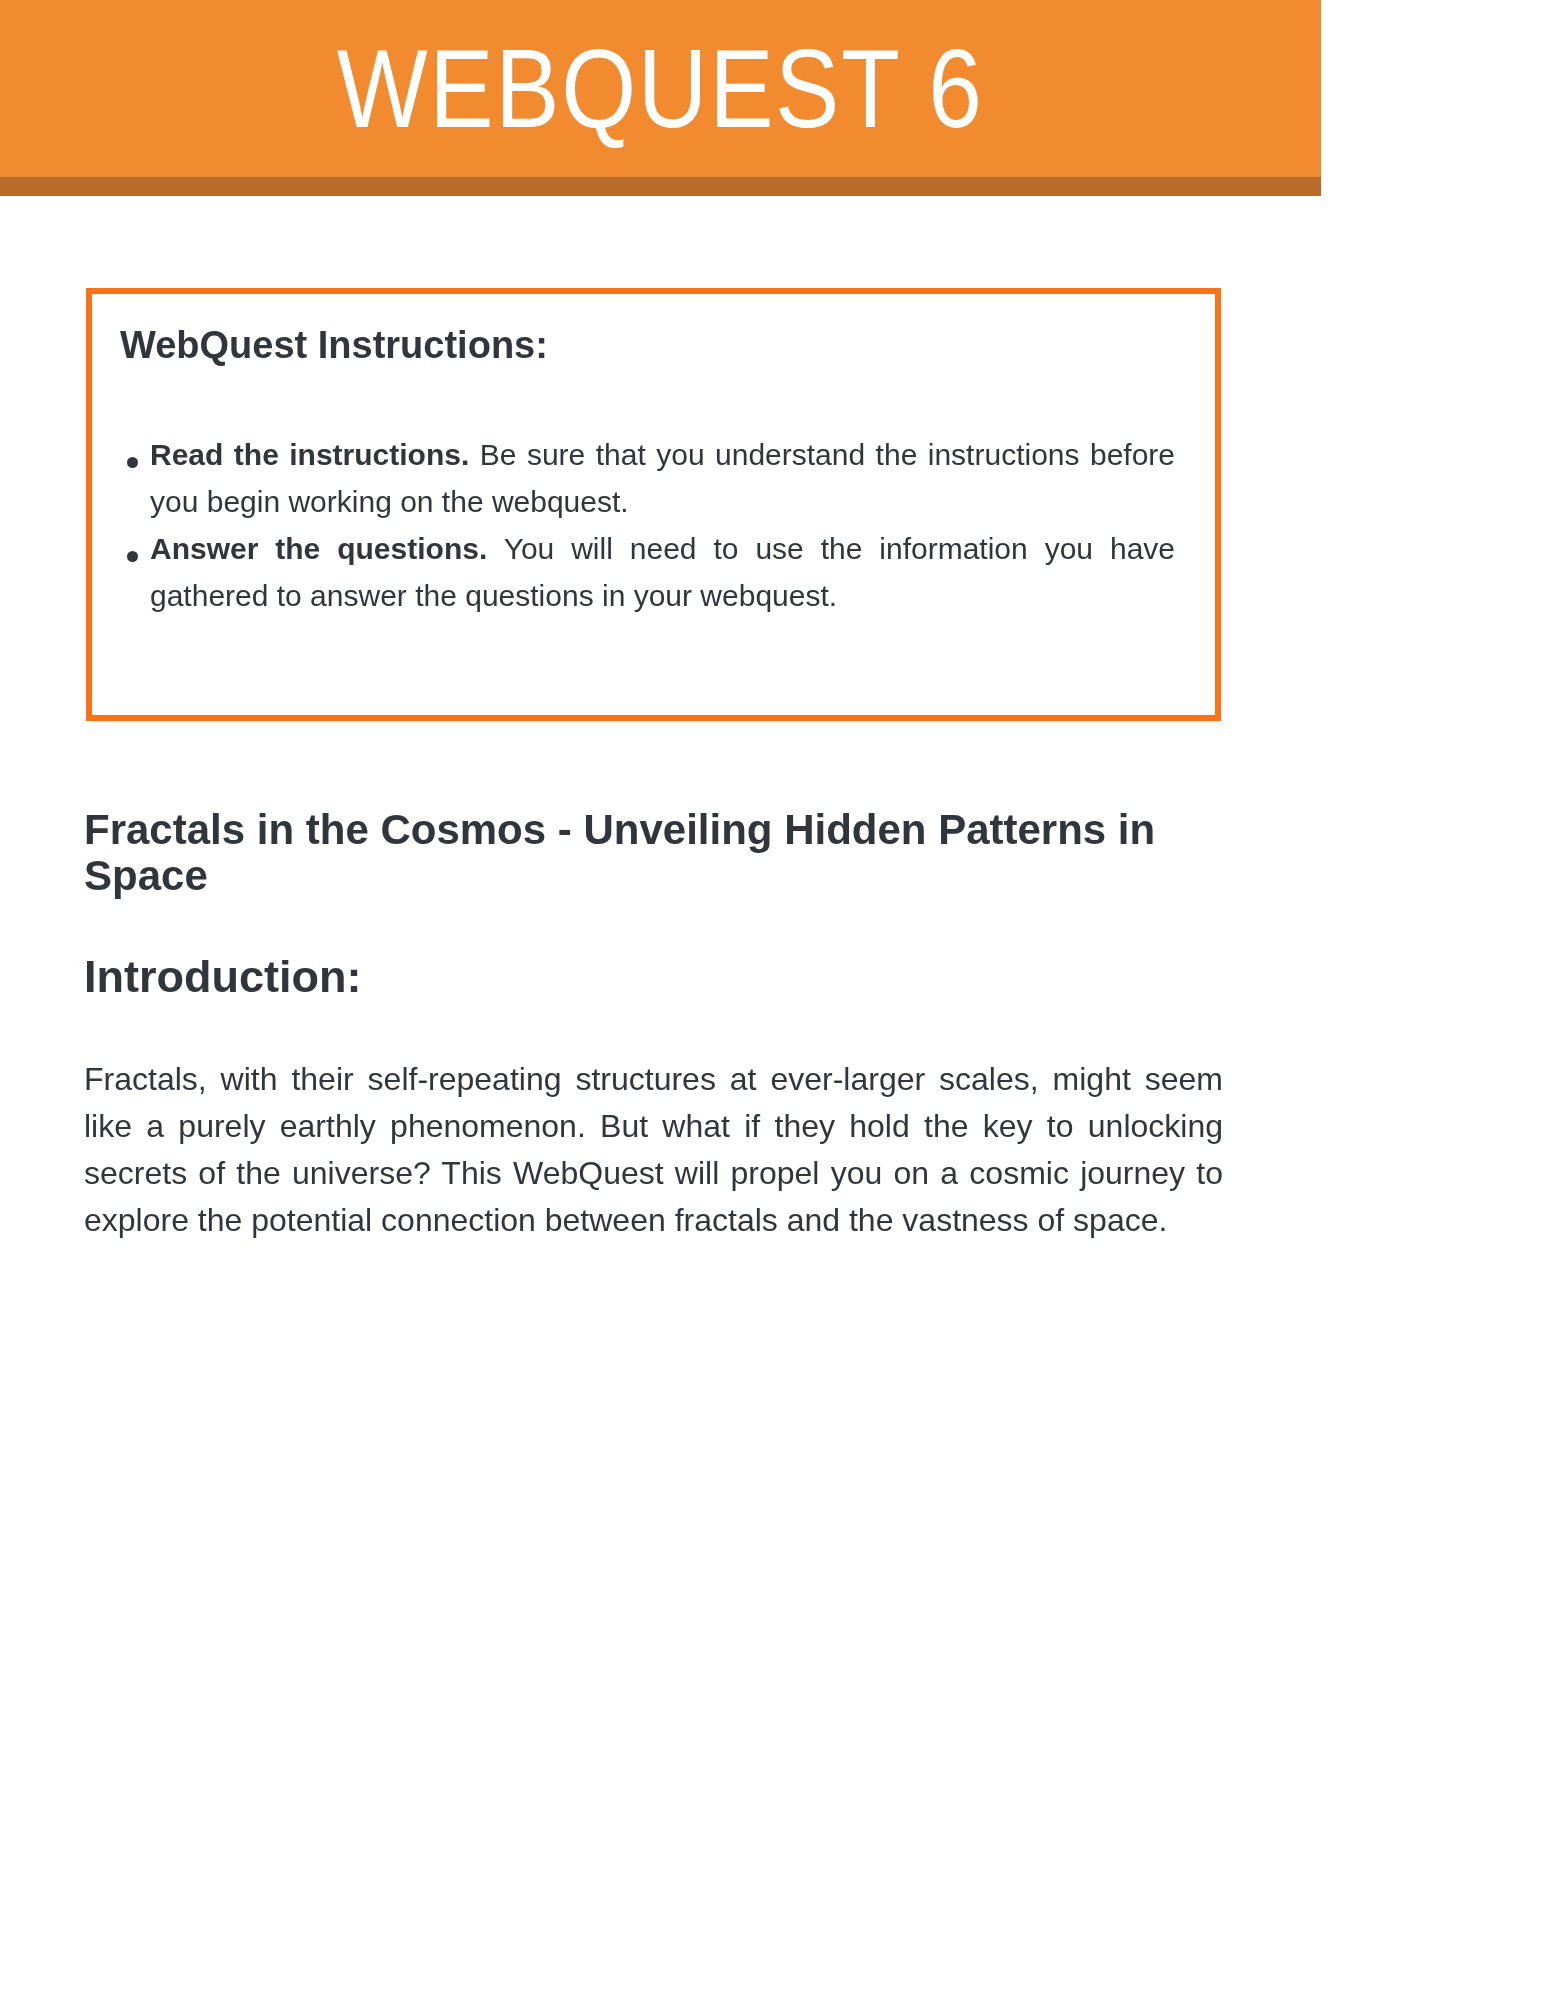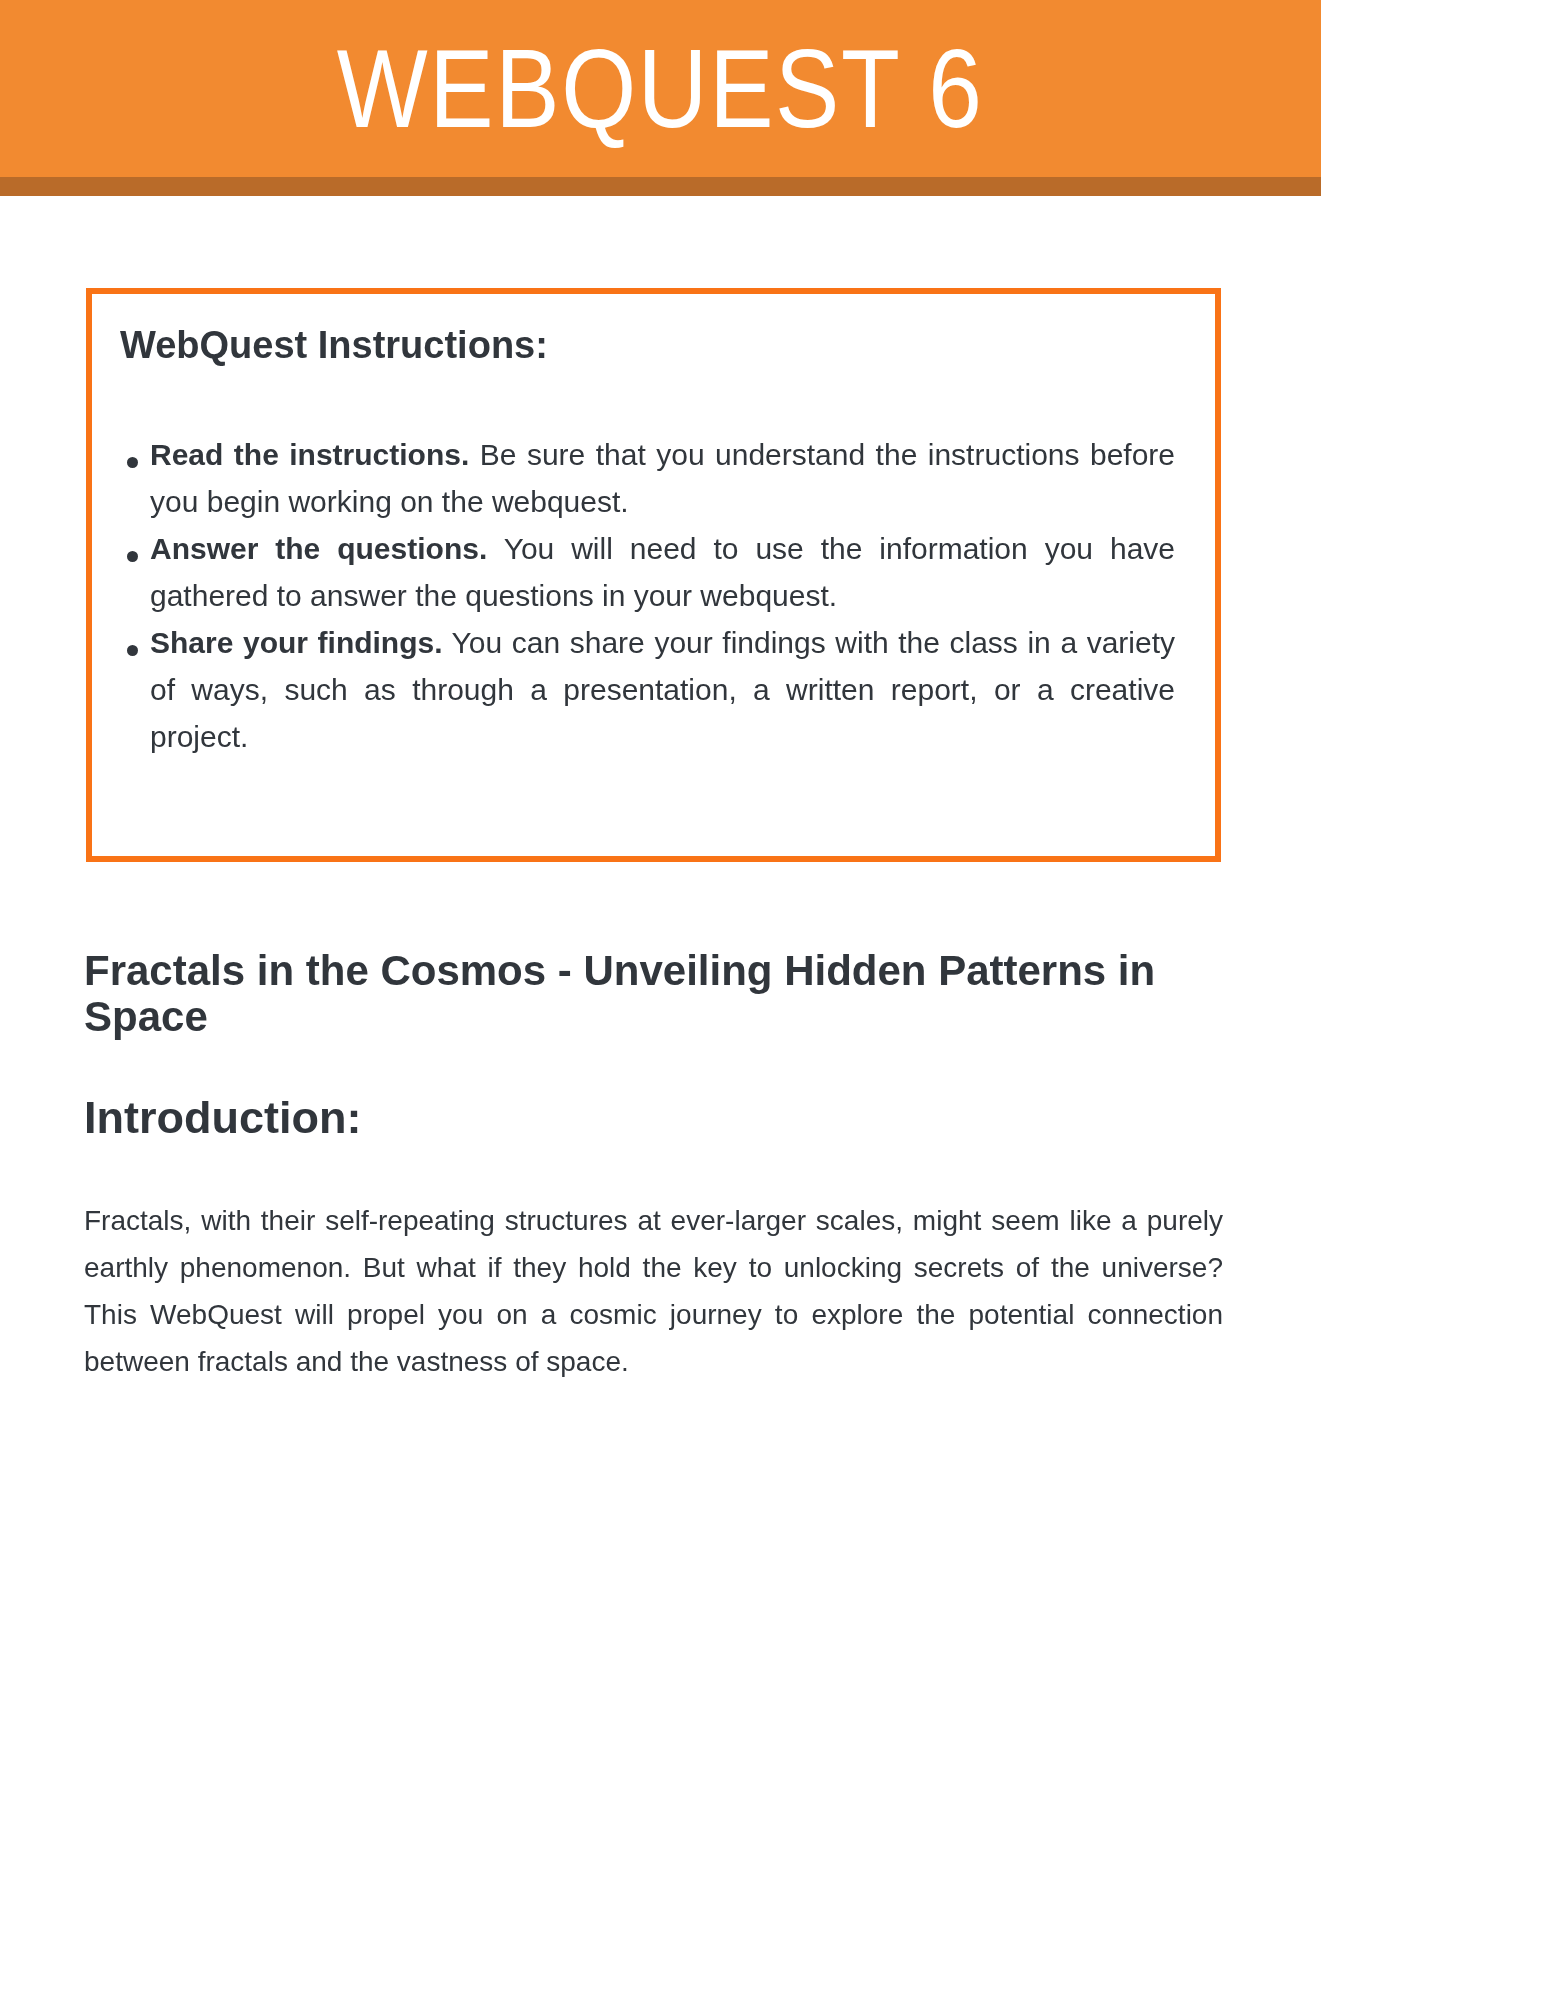--- a/index.html
+++ b/index.html
@@ -84,21 +84,21 @@
     font-weight: 700;
   }
   .article-subheading {
     margin: 0 0 56px 0;
     font-size: 45px;
     line-height: 46px;
     font-weight: 700;
   }
   .article-paragraph {
     margin: 0;
-    font-size: 28px;
+    font-size: 32px;
     line-height: 47px;
     text-align: justify;
   }
 
   
   .logo {
     position: absolute;
     left: 1370px;
     top: 1818px;
     width: 145px;
@@ -116,21 +116,20 @@
   <header class="banner">
     <span class="banner-title">WEBQUEST 6</span>
   </header>
   <div class="banner-strip"></div>
 
   <section class="ibox">
     <h2 class="ibox-heading">WebQuest Instructions:</h2>
     <ul class="ibox-list">
       <li><span class="lead">Read the instructions.</span> <span>Be sure that you understand the instructions before you begin working on the webquest.</span></li>
       <li><span class="lead">Answer the questions.</span> <span>You will need to use the information you have gathered to answer the questions in your webquest.</span></li>
-      <li><span class="lead">Share your findings.</span> <span>You can share your findings with the class in a variety of ways, such as through a presentation, a written report, or a creative project.</span></li>
     </ul>
   </section>
 
   <section class="article">
     <h2 class="article-title">Fractals in the Cosmos - Unveiling Hidden Patterns in Space</h2>
     <h3 class="article-subheading">Introduction:</h3>
     <p class="article-paragraph">Fractals, with their self-repeating structures at ever-larger scales, might seem like a purely earthly phenomenon. But what if they hold the key to unlocking secrets of the universe? This WebQuest will propel you on a cosmic journey to explore the potential connection between fractals and the vastness of space.</p>
   </section>
 
   <div class="logo">

